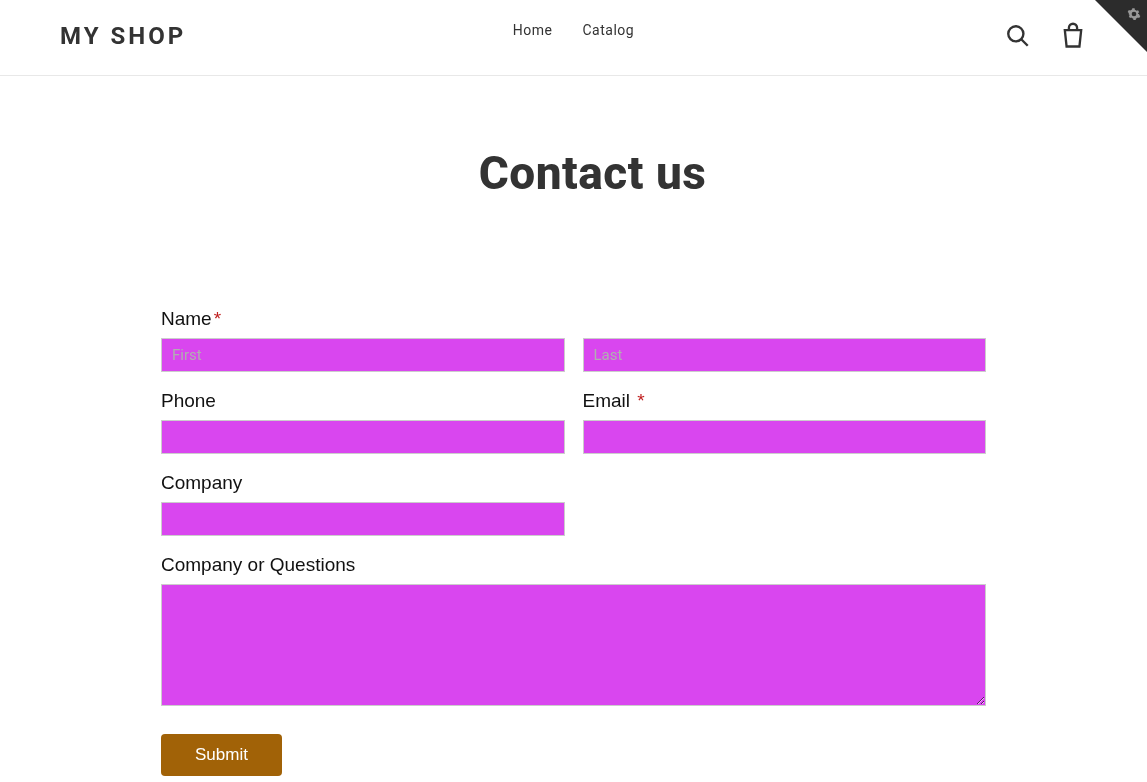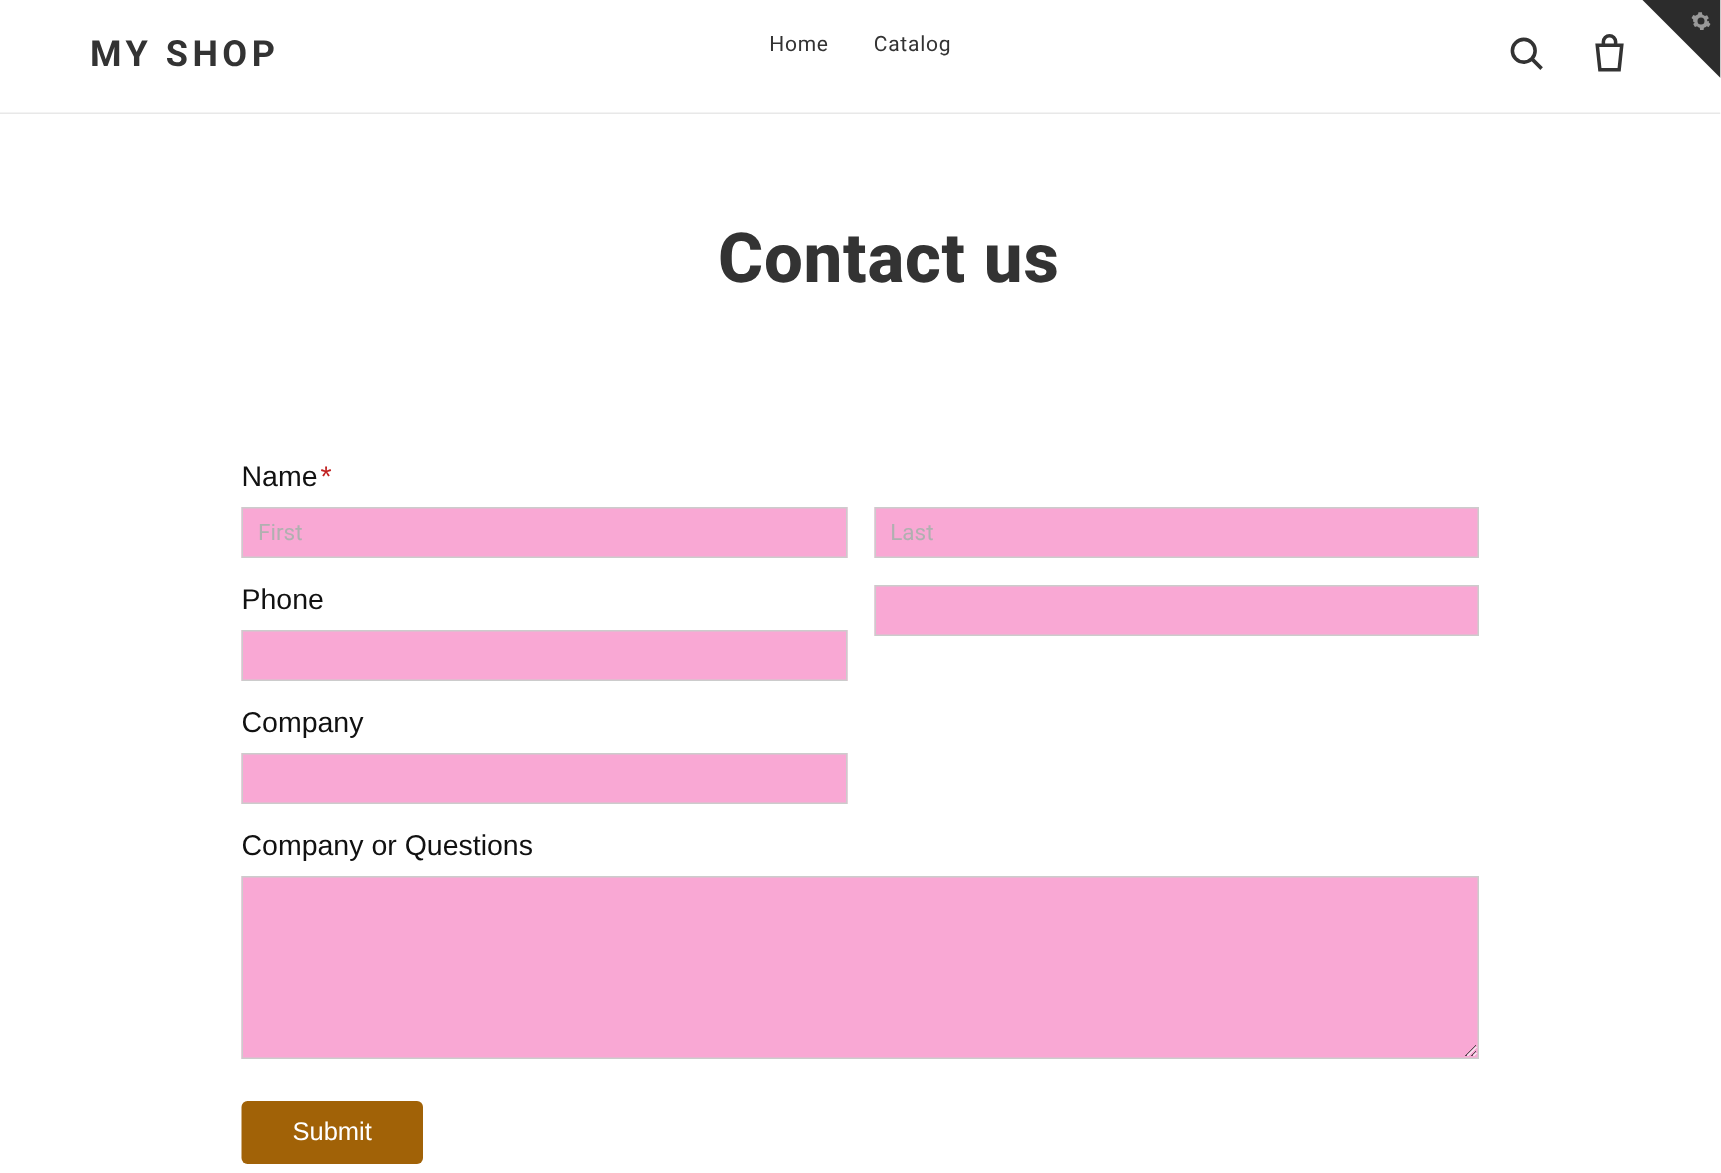--- a/index.html
+++ b/index.html
@@ -84,21 +84,21 @@
     color: #111;
     margin-bottom: 8px;
   }
   .req { color: #c02020; margin-left: 2px; }
   input[type=text], textarea {
     width: 100%;
     border: 1px solid #ccc;
     padding: 7px 10px;
     font-size: 15px;
     font-family: inherit;
-    background: #f9a8d4;
+    background: #d946ef;
     color: #333;
   }
   input::placeholder { color: #b0b0b0; }
   textarea {
     height: 122px;
     resize: both;
   }
   .submit-btn {
     background: #a16207;
     color: #fff;
@@ -177,20 +177,23 @@
       <input type="text" placeholder="Last" style="">
     </div>
   </div>
 
   <div class="row">
     <div class="field">
       <div class="label">Phone</div>
       <input type="text" style="">
     </div>
     <div class="field">
+      <div class="label">
+        <span>Email</span> <span class="req">*</span>
+      </div>
       <input type="text" style="">
     </div>
   </div>
 
   <div class="row">
     <div class="field half">
       <div class="label">Company</div>
       <input type="text" style="">
     </div>
   </div>

